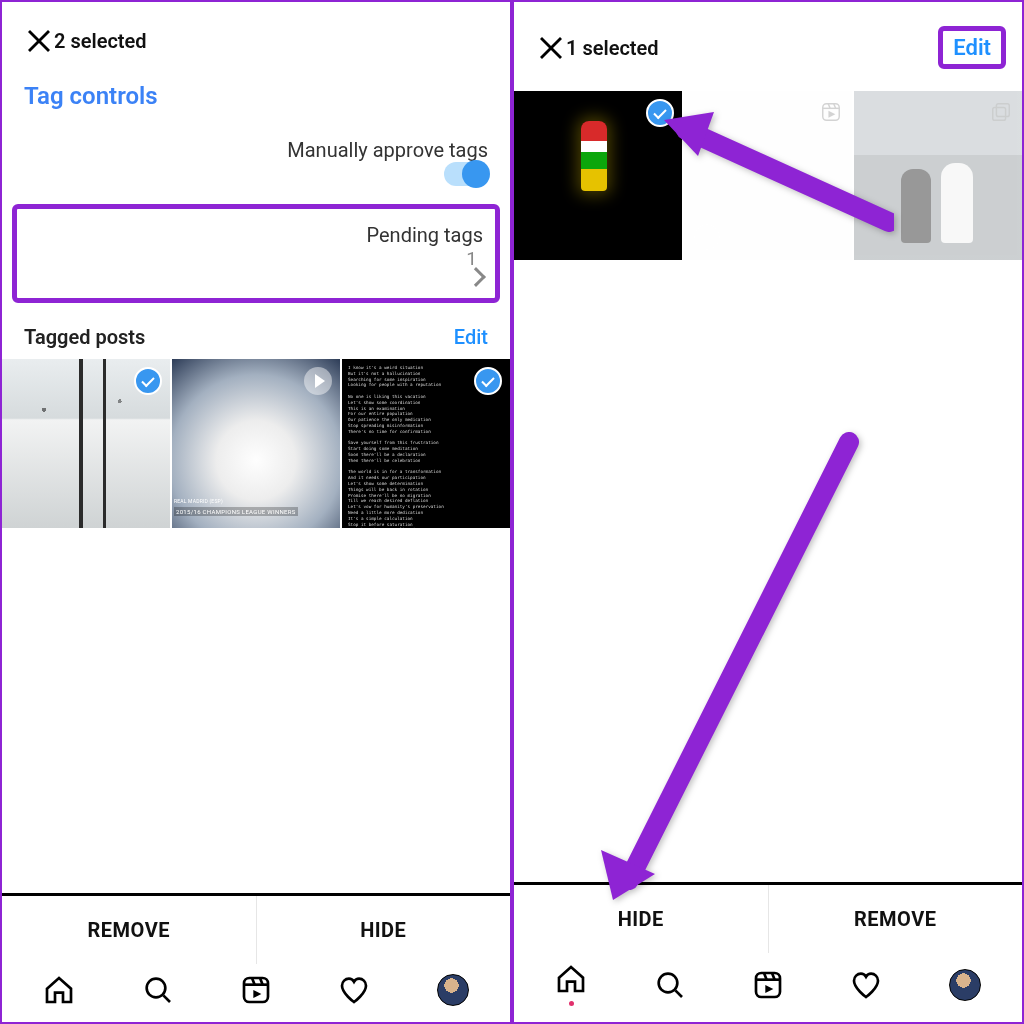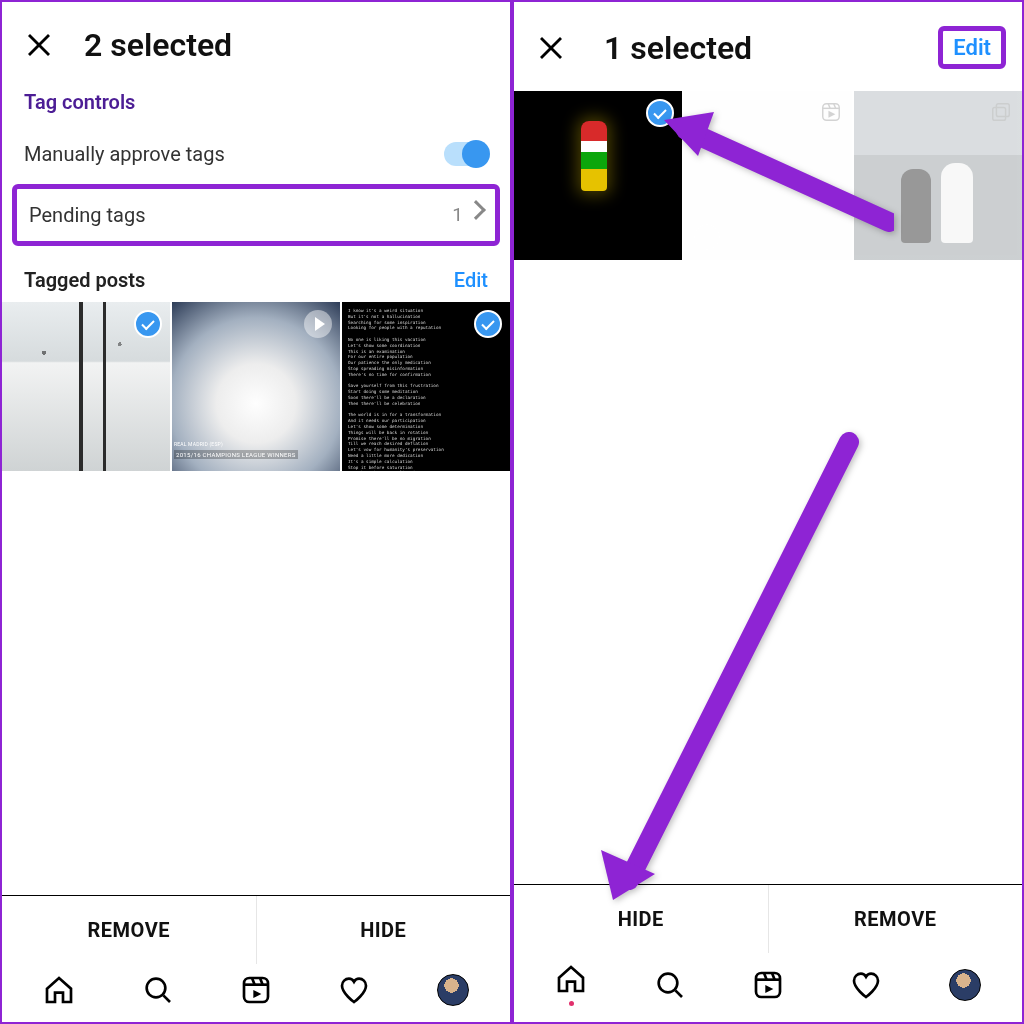--- a/index.html
+++ b/index.html
@@ -25,48 +25,48 @@
   .hdr {
     display: flex;
     align-items: center;
     padding: 24px 22px 20px 22px;
   }
   .x-icon {
     width: 30px; height: 30px;
     stroke: #000; stroke-width: 2.2;
   }
   .hdr-title {
-    font-size: 32px;
+    font-size: 20px;
     font-weight: 600;
-    margin-left: 30px;
     color: #111;
   }
   .hdr-right {
     margin-left: auto;
     font-size: 22px;
     font-weight: 600;
     color: #1e90ff;
   }
   .highlight-box {
     border: 5px solid #8e24d4;
     border-radius: 6px;
   }
   
   .section-label {
-    font-size: 20px;
+    font-size: 24px;
     font-weight: 600;
-    color: #4c1d95;
+    color: #3b82f6;
     padding: 6px 22px 14px 22px;
   }
   .row {
     display: flex;
-    align-items: flex-start;
+    align-items: flex-end;
     padding: 14px 22px;
     font-size: 20px;
     color: #333;
+    flex-direction: column;
   }
   .row-label { flex: 1; }
   .row-count {
     color: #888;
     margin-right: 6px;
     font-size: 19px;
   }
   .chev {
     width: 14px; height: 14px;
     border-top: 3px solid #888;
@@ -232,21 +232,21 @@
     content:"";
     position:absolute;
     left:52%; bottom:10%;
     width:32px; height:80px;
     background:#f0f0f0;
     border-radius:14px 14px 4px 4px;
   }
   
   .actions {
     display: flex;
-    border-top: 1px solid #000000;
+    border-top: 3px solid #000000;
   }
   .actions .btn {
     flex: 1;
     text-align: center;
     padding: 22px 0;
     font-size: 20px;
     font-weight: 700;
     letter-spacing: 0.5px;
     color: #111;
     border-right: 1px solid #e6e6e6;
@@ -387,21 +387,21 @@
         <path d="M10 12 L16 15 L10 18 Z" fill="#000" stroke="none"></path>
       </svg>
     <svg class="nav-icon" viewBox="0 0 24 24">
         <path d="M12 21 C12 21 3 14.5 3 8.8 C3 5.6 5.5 3.5 8.2 3.5 C10 3.5 11.3 4.6 12 5.8 C12.7 4.6 14 3.5 15.8 3.5 C18.5 3.5 21 5.6 21 8.8 C21 14.5 12 21 12 21 Z"></path>
       </svg>
     <div class="nav-avatar"></div>
   </div>
 </div>
 
 <div class="panel">
-  <div class="hdr" style="padding:24px 16px 20px 22px;gap:8px;">
+  <div class="hdr" style="padding:24px 16px 20px 22px;">
     <svg class="x-icon" viewBox="0 0 24 24">
         <line x1="4" y1="4" x2="20" y2="20"></line>
         <line x1="20" y1="4" x2="4" y2="20"></line>
       </svg>
     <div class="hdr-title">1 selected</div>
     <div class="hdr-right highlight-box" style="padding:4px 10px;">
       <span>Edit</span>
     </div>
   </div>
 

